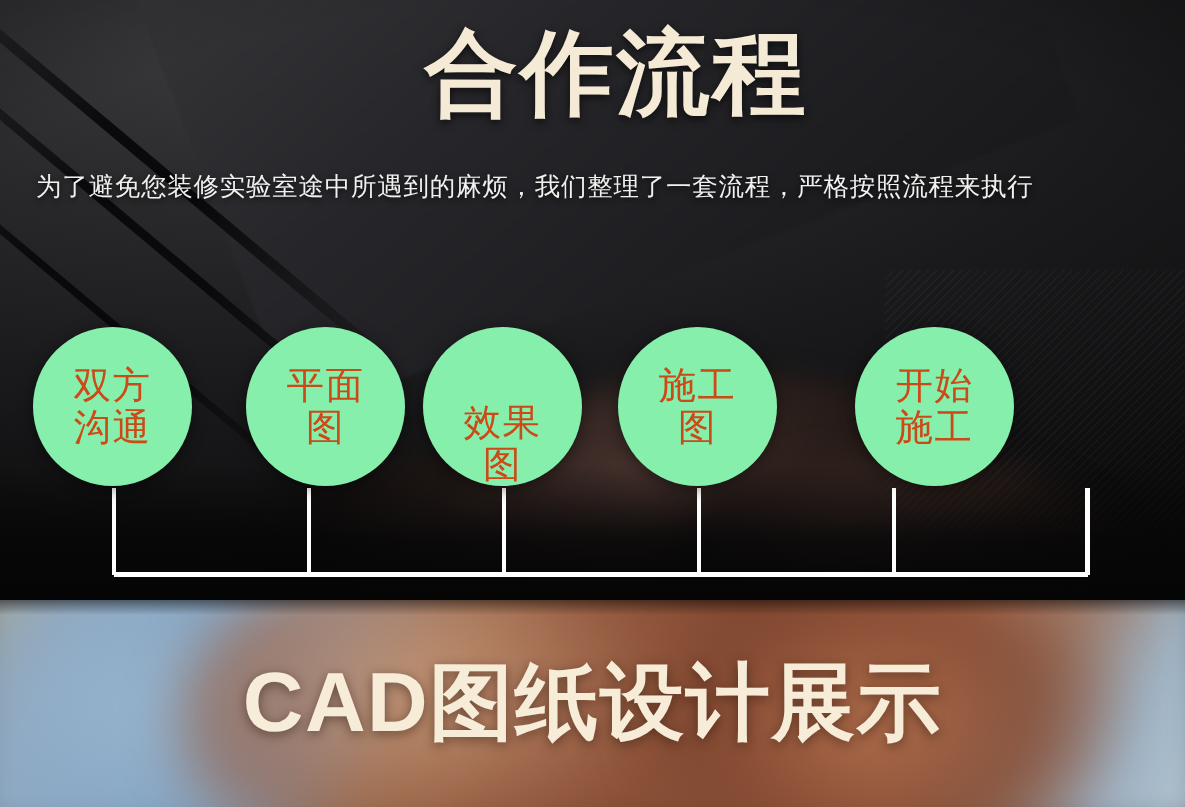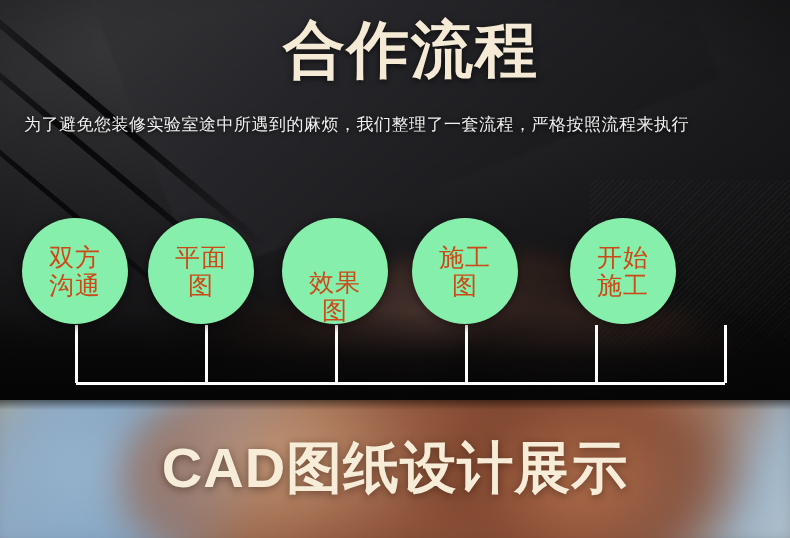--- a/index.html
+++ b/index.html
@@ -266,21 +266,21 @@
 
   <div class="subtitle">为了避免您装修实验室途中所遇到的麻烦，我们整理了一套流程，严格按照流程来执行</div>
 
   <div class="process-row">
 
     <div class="step" style="left:0px;">
       <span class="step-label">双方
 沟通</span>
     </div>
 
-    <div class="step" style="left:126px;">
+    <div class="step" style="left:142px;">
       <span class="step-label">平面
 图</span>
     </div>
 
     <div class="step" style="left:260px;align-items:flex-end;">
       <span class="step-label">效果
 图</span>
     </div>
 
     <div class="step" style="left:390px;">

